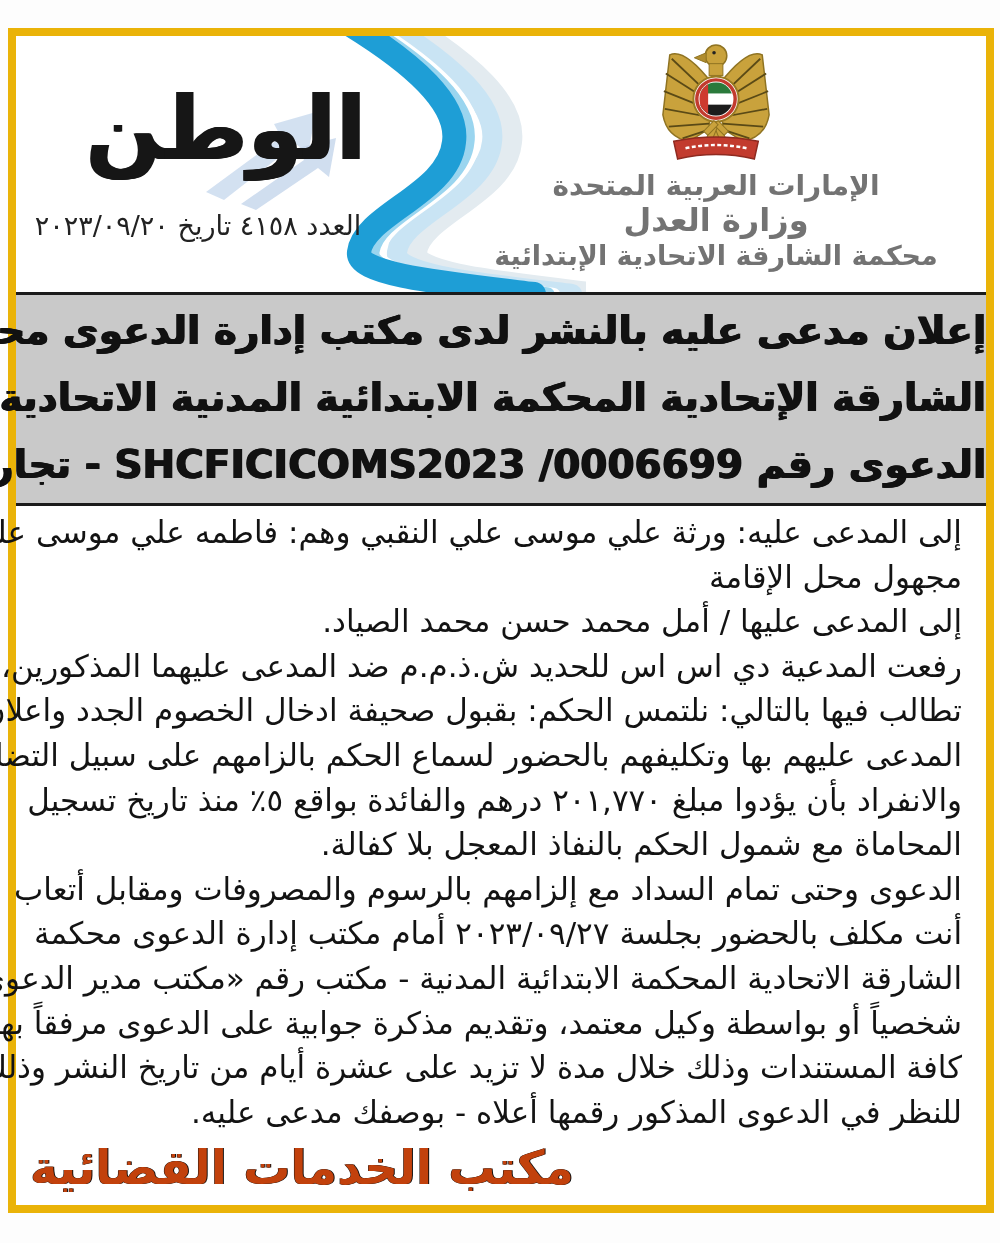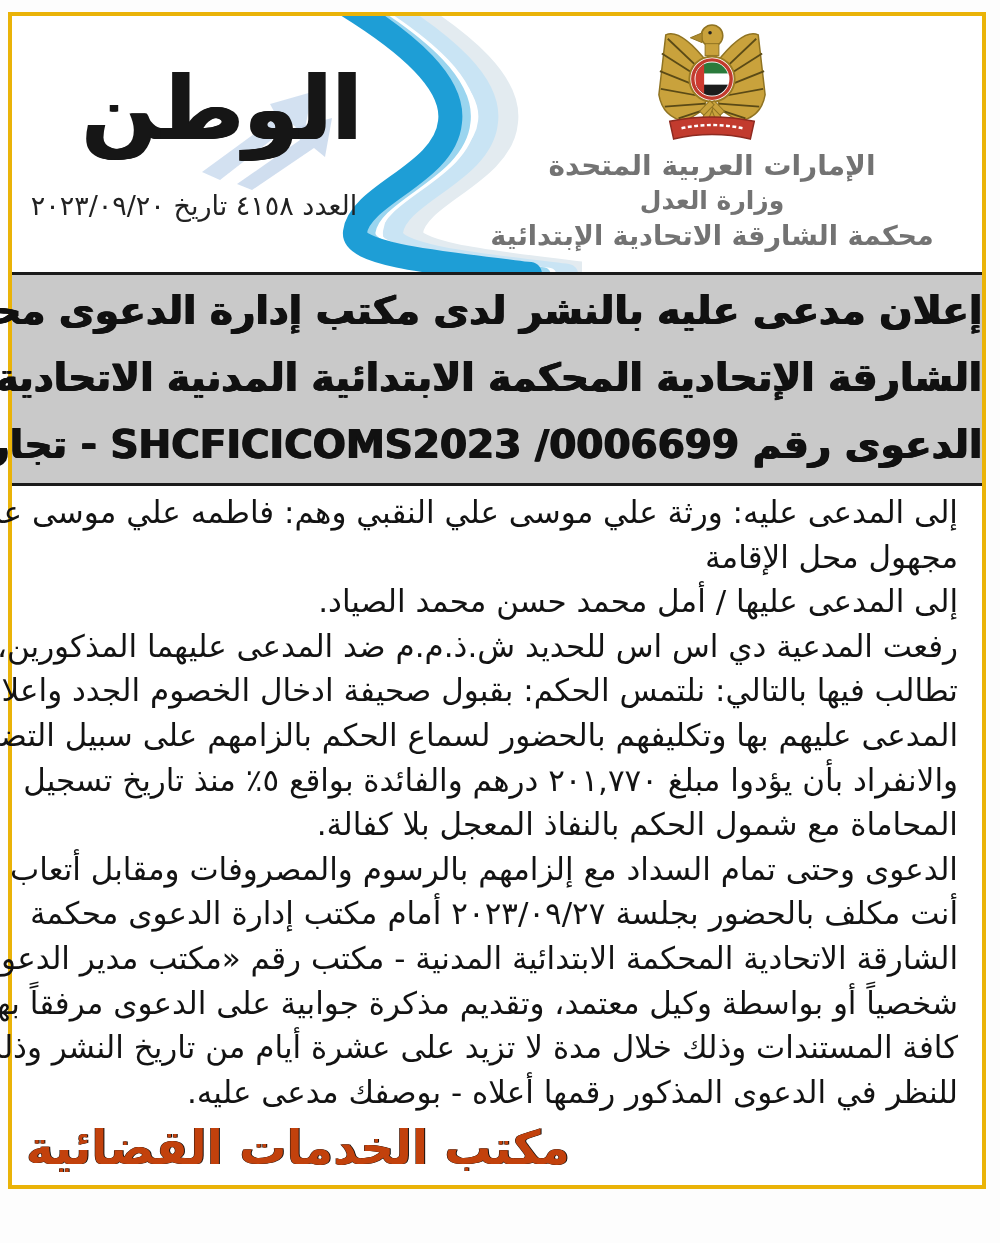--- a/index.html
+++ b/index.html
@@ -1,43 +1,43 @@
 <!DOCTYPE html>
 <html lang="ar"><head>
 <meta charset="utf-8">
 <style>
   html,body{margin:0;padding:0;}
   body{
     width:1000px;height:1243px;background:#fdfdfd;position:relative;overflow:hidden;
     font-family:"DejaVu Sans","Liberation Sans",sans-serif;color:#141414;
   }
   .frame{
-    position:absolute;left:8px;top:12px;width:970px;height:1169px;
-    border:4px solid #eab308;background:#ffffff;
+    position:absolute;left:8px;top:28px;width:970px;height:1169px;
+    border:8px solid #eab308;background:#ffffff;
   }
   
   .header{position:relative;width:100%;height:256px;background:#ffffff;overflow:hidden;}
   .wave{position:absolute;left:240px;top:0;width:330px;height:256px;pointer-events:none;}
   .logo-wrap{position:absolute;left:55px;top:28px;width:300px;height:150px;}
   .arrow-mark{position:absolute;left:115px;top:18px;opacity:.85;}
   .paper-logo{
     position:absolute;left:10px;top:10px;width:290px;
     font-size:88px;font-weight:900;line-height:110px;color:#161616;
     text-align:center;letter-spacing:-2px;
     text-shadow:1px 0 #161616,-1px 0 #161616;
   }
   .issue-line{
     position:absolute;left:4px;top:174px;width:356px;direction:rtl;
     font-size:27px;color:#222;text-align:center;white-space:nowrap;
   }
   .authority{position:absolute;left:420px;top:2px;width:560px;text-align:center;direction:rtl;}
   .emblem{display:block;margin:2px auto 4px auto;}
   .auth-line{font-weight:bold;color:#737373;line-height:35px;}
   .auth-country{font-size:28px;}
-  .auth-ministry{font-size:25px;}
+  .auth-ministry{font-size:32px;}
   .auth-court{font-size:27px;}
   
   .band{
     height:206px;background:#c9c9c9;
     border-top:3px solid #1b1b1b;border-bottom:3px solid #1b1b1b;
     direction:rtl;text-align:center;padding-top:2px;
   }
   .band-line{
     font-size:39px;font-weight:900;line-height:67px;color:#111;
     text-shadow:1px 0 #111,-0.5px 0 #111;white-space:nowrap;

